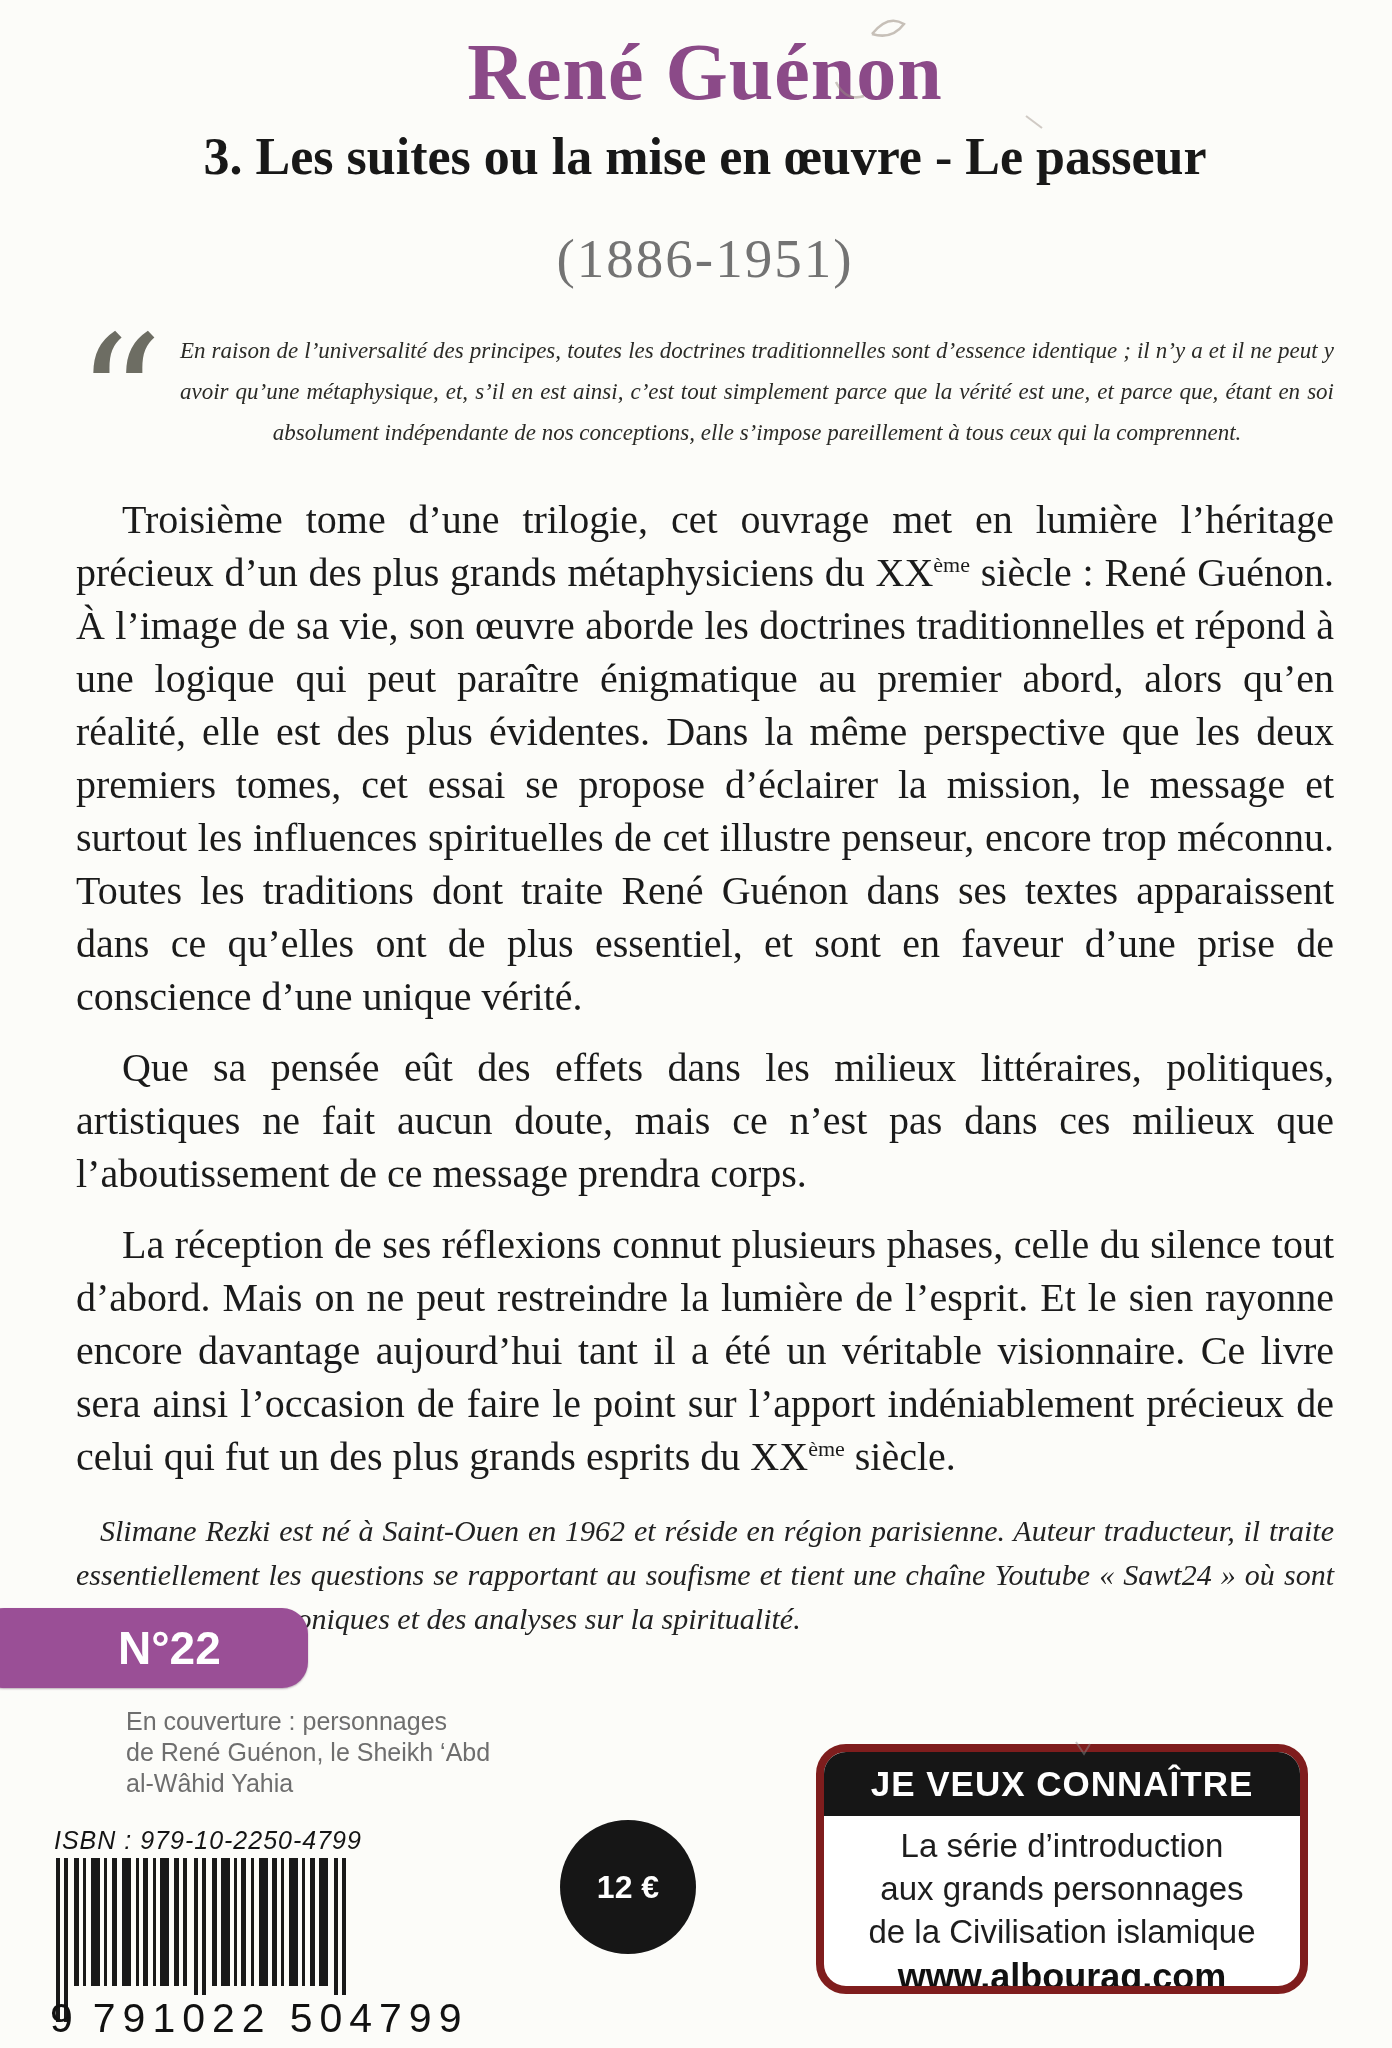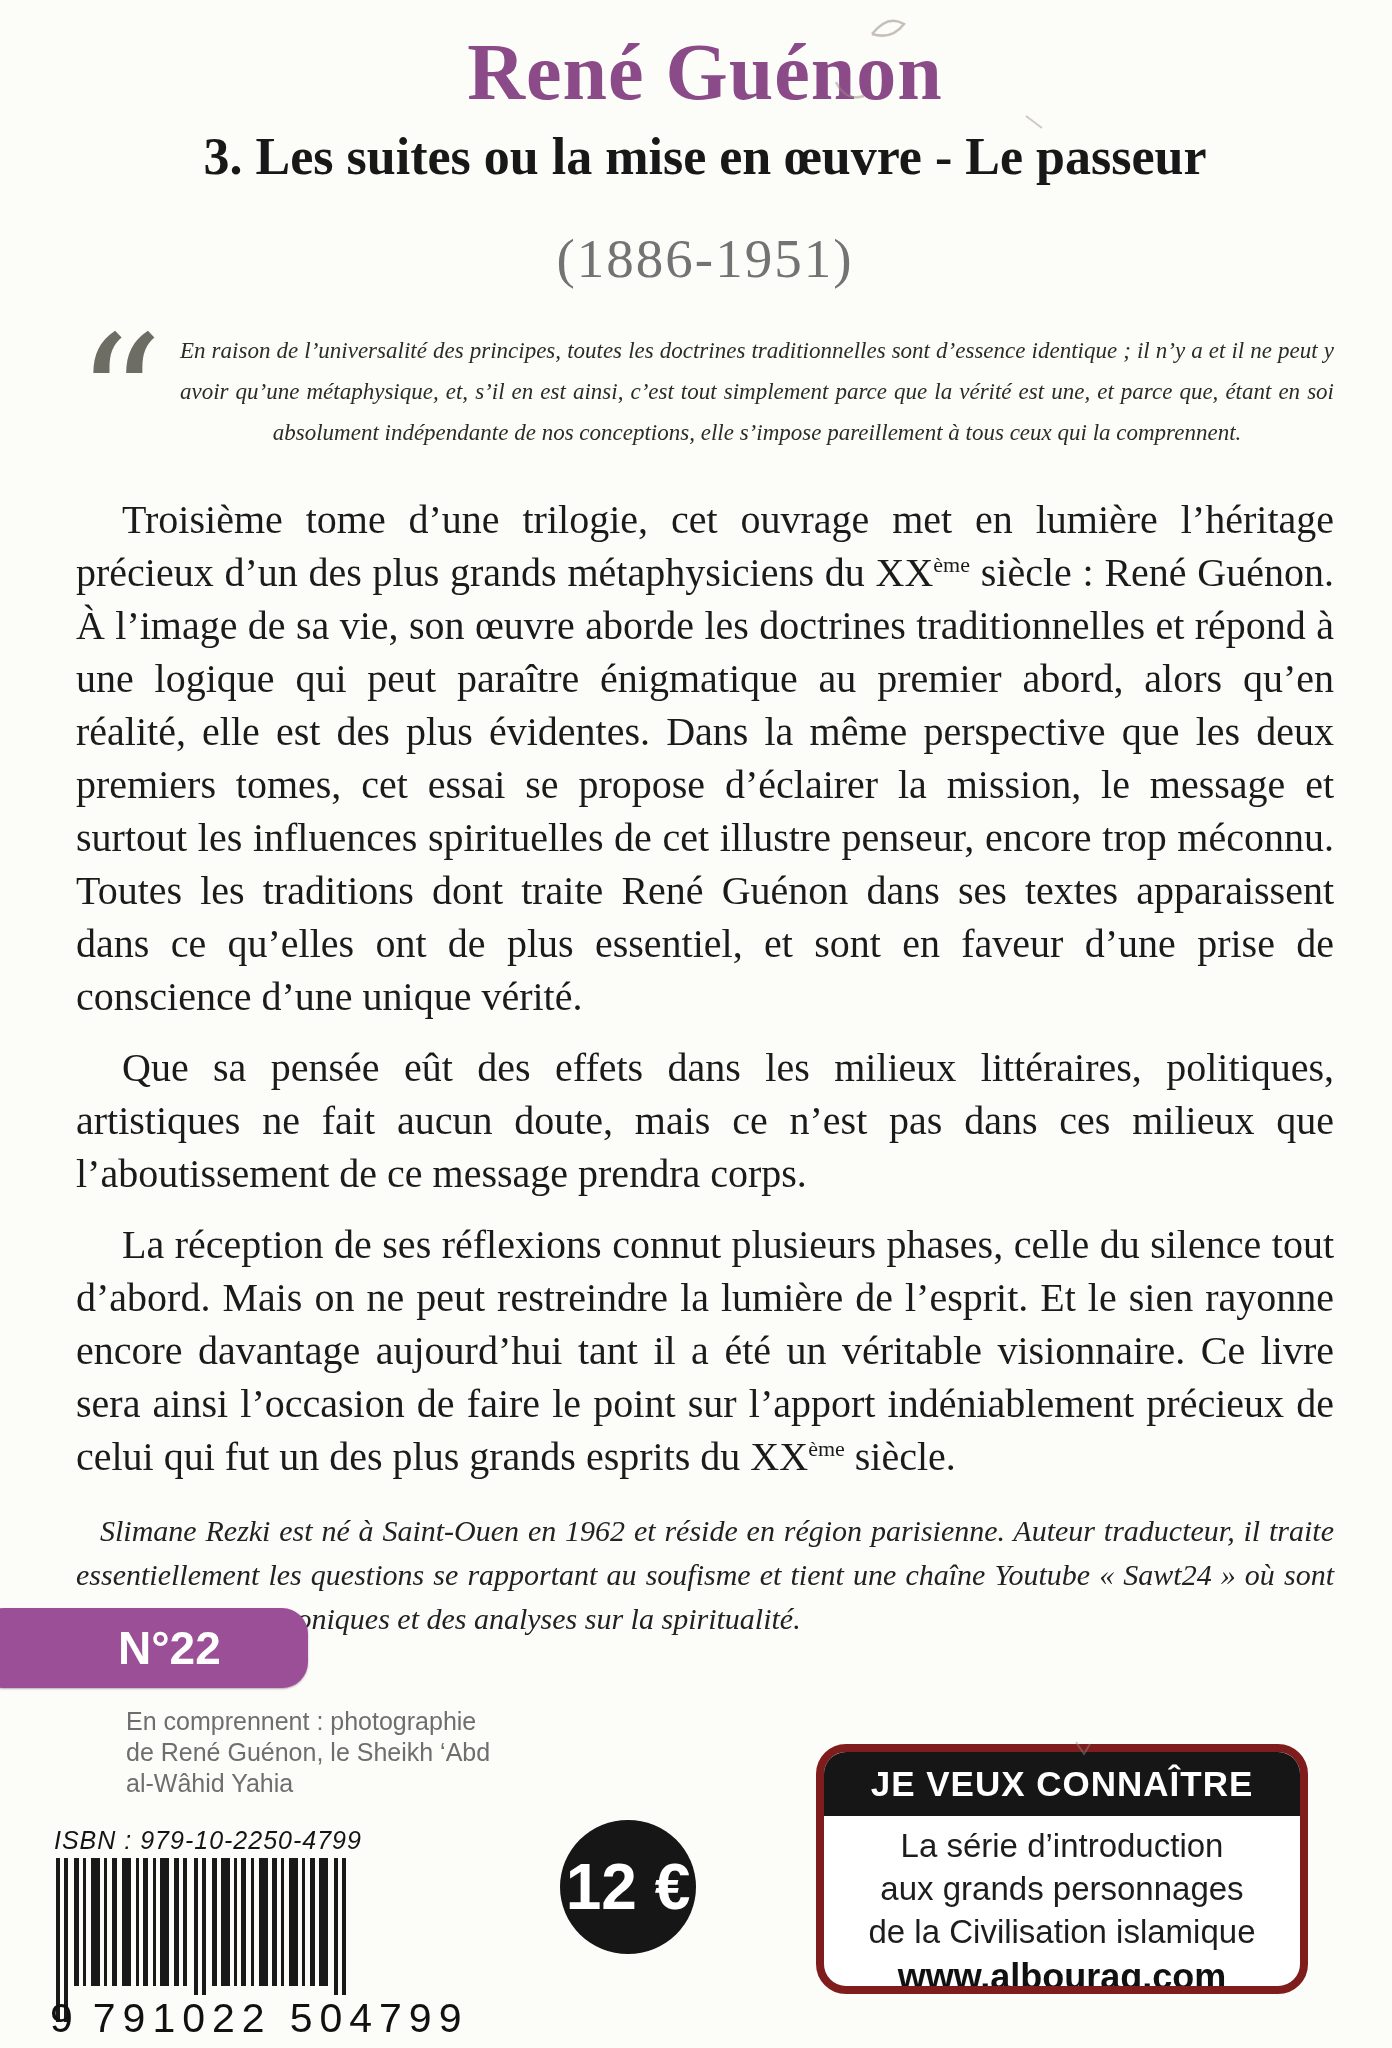--- a/index.html
+++ b/index.html
@@ -144,21 +144,21 @@
   .digits .d3{margin-left:6px;background:#fcfcf9;padding:0 6px;letter-spacing:7px;}
   .price{
     position:absolute;
     left:560px;top:1820px;
     width:136px;height:134px;
     background:#161616;
     border-radius:50%;
     color:#fff;
     font-family:"Liberation Sans",sans-serif;
     font-weight:bold;
-    font-size:64px;
+    font-size:32px;
     display:flex;align-items:center;justify-content:center;
   }
   .promo{
     position:absolute;
     left:816px;top:1744px;
     width:492px;height:250px;
     background:#fff;
     border:8px solid #7f1d1d;
     border-radius:30px;
     box-sizing:border-box;
@@ -211,21 +211,21 @@
     <p class="body-para first">Troisième tome d’une trilogie, cet ouvrage met en lumière l’héritage précieux d’un des plus grands métaphysiciens du XX<sup>ème</sup> siècle : René Guénon. À l’image de sa vie, son œuvre aborde les doctrines traditionnelles et répond à une logique qui peut paraître énigmatique au premier abord, alors qu’en réalité, elle est des plus évidentes. Dans la même perspective que les deux premiers tomes, cet essai se propose d’éclairer la mission, le message et surtout les influences spirituelles de cet illustre penseur, encore trop méconnu. Toutes les traditions dont traite René Guénon dans ses textes apparaissent dans ce qu’elles ont de plus essentiel, et sont en faveur d’une prise de conscience d’une unique vérité.</p>
     <p class="body-para">Que sa pensée eût des effets dans les milieux littéraires, politiques, artistiques ne fait aucun doute, mais ce n’est pas dans ces milieux que l’aboutissement de ce message prendra corps.</p>
     <p class="body-para">La réception de ses réflexions connut plusieurs phases, celle du silence tout d’abord. Mais on ne peut restreindre la lumière de l’esprit. Et le sien rayonne encore davantage aujourd’hui tant il a été un véritable visionnaire. Ce livre sera ainsi l’occasion de faire le point sur l’apport indéniablement précieux de celui qui fut un des plus grands esprits du XX<sup>ème</sup> siècle.</p>
 
     <p class="bio">Slimane Rezki est né à Saint-Ouen en 1962 et réside en région parisienne. Auteur traducteur, il traite essentiellement les questions se rapportant au soufisme et tient une chaîne Youtube « Sawt24 » où sont présentées des chroniques et des analyses sur la spiritualité.</p>
   </div>
 
   <div class="badge">N°22</div>
 
   <div class="cover-note">
-    <div>En comprennent : photographie</div>
+    <div>En couverture : personnages</div>
     <div>de René Guénon, le Sheikh ‘Abd</div>
     <div>al-Wâhid Yahia</div>
   </div>
 
   <div class="isbn">ISBN : 979-10-2250-4799</div>
 
   <div class="barcode">
     <svg width="302" height="184" viewBox="0 0 302 184">
 
       <rect x="6" y="0" width="4" height="164" fill="#191919"></rect>

